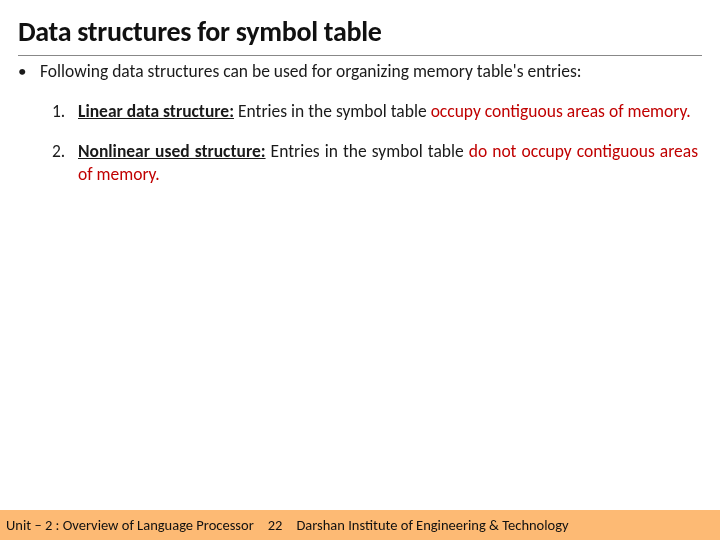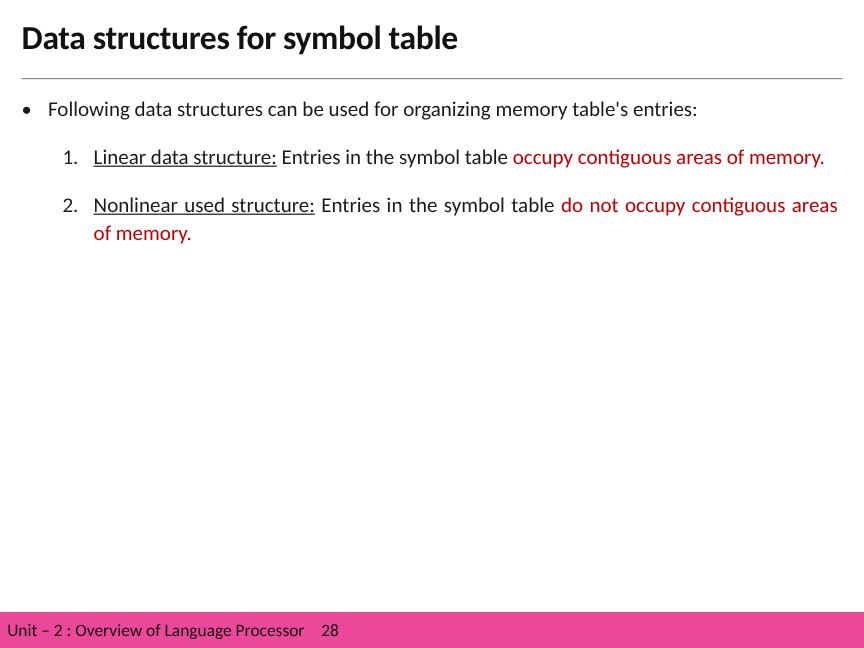--- a/index.html
+++ b/index.html
@@ -14,23 +14,23 @@
   .slide {
     width: 100%;
     height: 100%;
     padding: 14px 18px 0 18px;
     position: relative;
   }
   .title {
     font-size: 28px;
     font-weight: 700;
     color: #111;
-    padding-bottom: 16px;
+    padding-bottom: 6px;
     border-bottom: 1px solid #888;
-    margin-bottom: 14px;
+    margin-bottom: 4px;
     letter-spacing: -0.3px;
   }
   .content {
     font-size: 17.5px;
     color: #1a1a1a;
     line-height: 1.35;
   }
   .bullet {
     display: flex;
     text-align: justify;
@@ -53,34 +53,34 @@
     text-align: justify;
     margin-bottom: 16px;
     padding-right: 4px;
   }
   .numitem .num {
     flex: 0 0 26px;
   }
   .numitem .txt {
     flex: 1;
   }
-  .underline { text-decoration: underline; }
+  .underline { text-decoration: underline; font-weight: bold; }
   .red { color: #c00000; }
   .footer {
     position: absolute;
     bottom: 0;
     left: 0;
     right: 0;
     width: 720px;
     display: flex;
     align-items: center;
     font-size: 14.5px;
     padding: 6px 8px 6px 6px;
     color: #111;
-    background: #ec4899;
+    background: #fdba74;
   }
   .footer .left { white-space: nowrap; }
   .footer .pg { padding: 0 14px; }
   .footer .right { white-space: nowrap; flex: 1; text-align: left; }
 </style>
 </head>
 <body>
 
 <div class="slide">
 
@@ -107,16 +107,17 @@
         <div class="txt">
           <span class="underline">Nonlinear used structure:</span><span> Entries in the symbol table </span><span class="red">do not occupy contiguous areas of memory.</span><span></span>
         </div>
       </div>
 
     </div>
   </div>
 
   <div class="footer">
     <span class="left">Unit – 2  : Overview of Language Processor</span>
-    <span class="pg">28</span>
+    <span class="pg">22</span>
+    <span class="right">Darshan Institute of Engineering &amp; Technology</span>
   </div>
 
 </div>
 
 </body></html>

